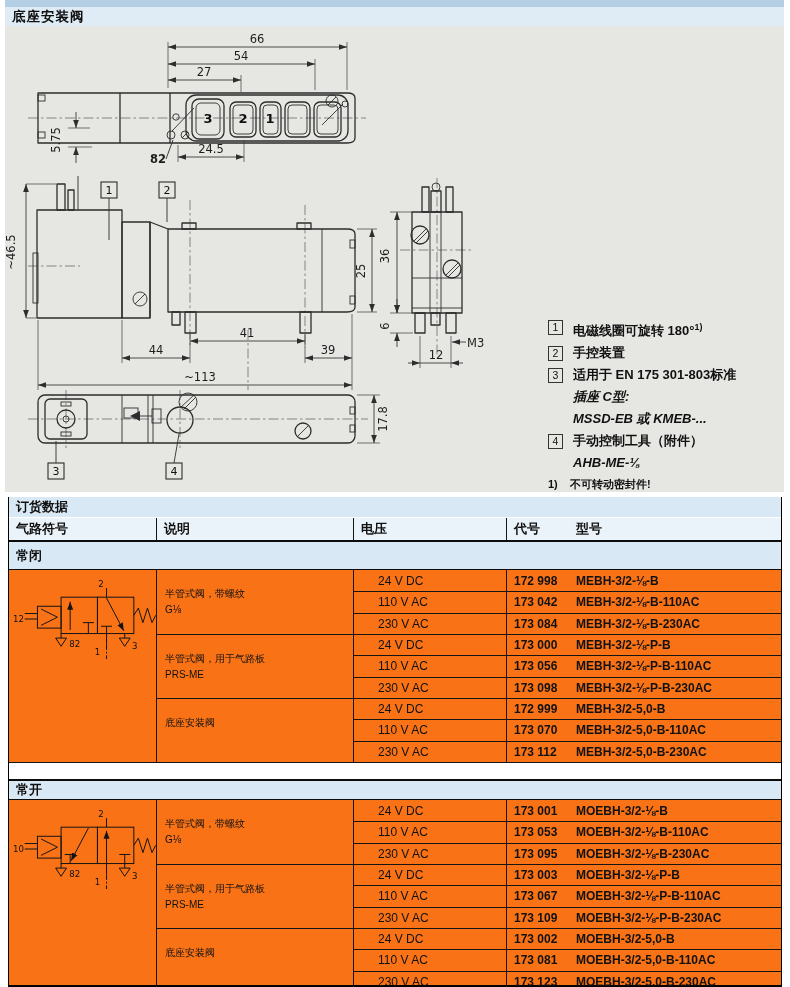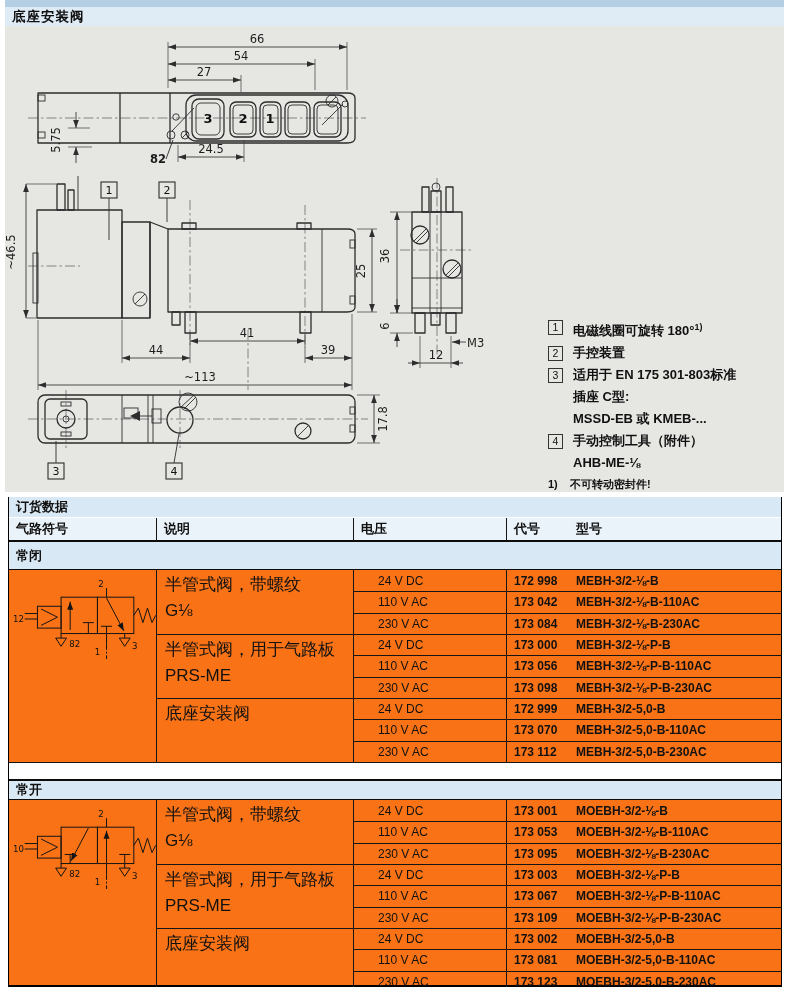--- a/index.html
+++ b/index.html
@@ -24,42 +24,42 @@
   .portnum { font-family:"DejaVu Sans", sans-serif; font-size:13px; font-weight:bold; fill:#111; }
   .callout-box { fill:#e6e6e3; stroke:#2d2d2d; stroke-width:1.1; }
   .callout-num { font-family:"DejaVu Sans", sans-serif; font-size:11px; fill:#111; text-anchor:middle; }
 
   
   .legend { position:absolute; left:548px; top:316px; width:238px; font-size:13px; }
   .leg-item { display:flex; align-items:flex-start; line-height:22px; }
   .leg-box { flex:0 0 15px; height:15px; border:1px solid #333; background:#e6e6e3;
              font-size:10.5px; text-align:center; line-height:13px; margin:4px 10px 0 0; }
   .leg-text { font-weight:600; }
-  .leg-cont { padding-left:25px; line-height:22px; font-weight:600; }
+  .leg-cont { padding-left:25px; line-height:22px; font-weight:600;font-style:italic; }
   .leg-fn { margin-top:3px; font-size:11px; font-weight:700; }
   .leg-fn .m { display:inline-block; width:22px; }
   sup { font-size:9px; }
 
   
   .orders { position:absolute; left:8px; top:497px; width:774px; height:490px;
             border-left:1.5px solid #000; border-right:1.5px solid #000; border-bottom:2.5px solid #000;
             background:#f97316; }
   .bar { background:#d8e8f4; font-weight:bold; font-size:13px; padding-left:7px; display:flex; align-items:center; }
   .orders-title { height:21px; border-bottom:1px solid #fff; }
   .hdr-row { height:24px; background:#ebf3fa; display:grid;
              grid-template-columns:147px 197px 153px 1fr; border-bottom:2.5px solid #0c0c0c; }
   .hdr-row > div { font-weight:bold; font-size:13px; display:flex; align-items:center; padding-left:7px; }
   .hdr-row .hc { border-left:1px solid #151515; }
   .hdr-code { display:inline-block; width:62px; }
   .sec-bar-1 { height:28px; border-bottom:1px solid #0c0c0c; }
   .sec-bar-2 { height:21px; border-top:2px solid #0c0c0c; border-bottom:1px solid #0c0c0c; }
   .sec-grid { display:grid; grid-template-columns:147px 197px 153px 1fr;
               grid-template-rows:repeat(9,1fr); height:192px; }
   .sym-cell  { grid-column:1; grid-row:1/10; padding:5px 0 0 3px; }
-  .desc-cell { grid-column:2; border-left:1px solid #151515; padding:2px 8px; font-size:17px; line-height:1.55; }
+  .desc-cell { grid-column:2; border-left:1px solid #151515; padding:16px 8px; font-size:10px; line-height:1.55; }
   .dg1 { grid-row:1/4; } .dg2 { grid-row:4/7; border-top:1.6px solid #151515; } .dg3 { grid-row:7/10; border-top:1.6px solid #151515; }
   .c3 { grid-column:3; border-left:1px solid #151515; font-size:12px; display:flex; align-items:center; padding-left:24px; }
   .c4 { grid-column:4; border-left:1px solid #151515; font-size:12px; display:flex; align-items:center; padding-left:7px; }
   .r1{grid-row:1}.r2{grid-row:2}.r3{grid-row:3}.r4{grid-row:4}.r5{grid-row:5}.r6{grid-row:6}.r7{grid-row:7}.r8{grid-row:8}.r9{grid-row:9}
   .bt { border-top:1px solid #151515; }
   .gt { border-top:1.6px solid #151515; }
   .code { display:inline-block; width:62px; font-weight:bold; }
   .type { font-weight:bold; }
   .blank-row { height:17px; border-top:1px solid #151515; background:#fff; }
 

